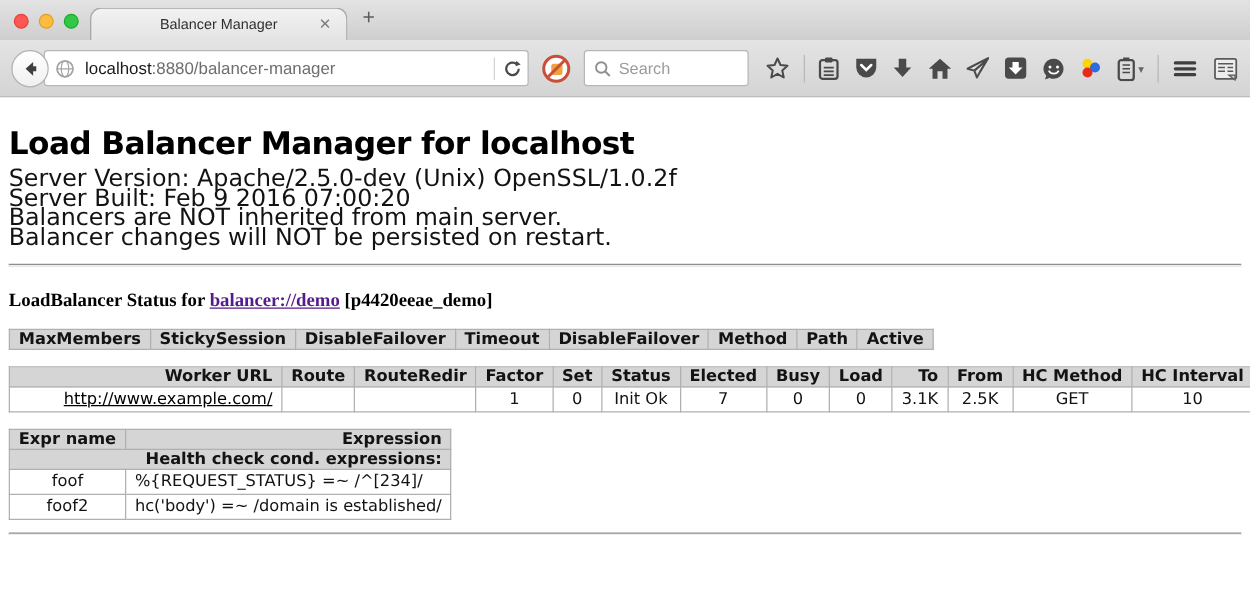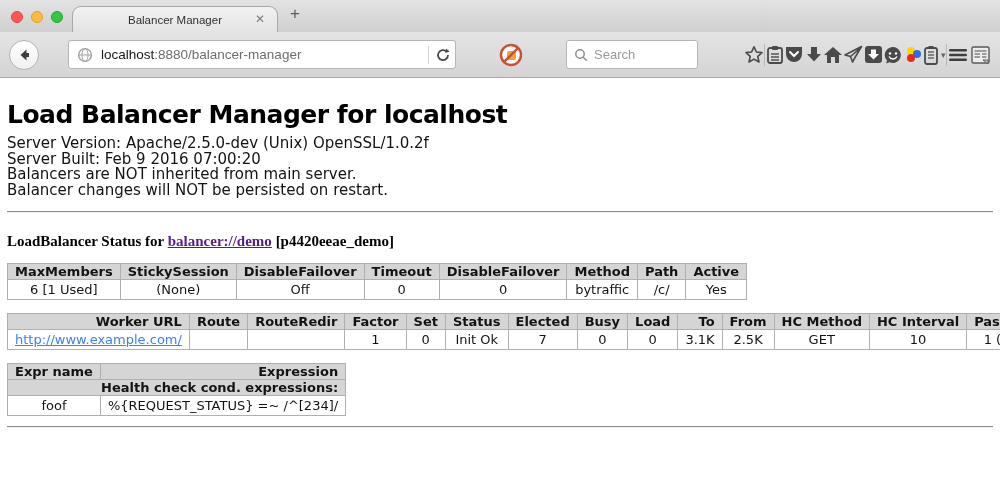--- a/index.html
+++ b/index.html
@@ -17,21 +17,21 @@
   .light.green { background:#33c748; border:1px solid #1aab29; }
   .tab { position:absolute; left:72px; top:6px; width:206px; height:26px;
          background:linear-gradient(#f2f2f2,#e4e4e4); border:1px solid #a8a8a8; border-bottom:none;
          border-radius:9px 9px 0 0; display:flex; align-items:center; justify-content:center; }
   .tab-title { font-size:11.5px; color:#2f2f2f; }
   .tab-close { position:absolute; right:12px; top:5px; font-size:12px; color:#7c7c7c; cursor:default; }
   .newtab { position:absolute; left:290px; top:4px; font-size:17px; color:#5c5c5c; }
 
   
   .toolbar { height:46px; flex:none; background:linear-gradient(#e4e4e4,#d4d4d4); border-bottom:1px solid #a9a9a9;
-             display:flex; align-items:center; padding:0 9px;gap:33px; }
+             display:flex; align-items:center; padding:0 9px; }
   .back-btn { width:30px; height:30px; border-radius:50%; background:linear-gradient(#fff,#f0f0f0);
               border:1px solid #b4b4b4; display:flex; align-items:center; justify-content:center; flex:none; z-index:2; }
   .urlbar { display:flex; align-items:center; width:388px; height:29px; background:#fff; border:1px solid #b6b6b6;
             border-radius:3px; margin-left:-4px; padding:0 4px 0 8px; flex:none; }
   .urlbar .globe { margin-right:8px; }
   .url-text { flex:1; font-size:13.5px; white-space:nowrap; overflow:hidden; }
   .url-domain { color:#1a1a1a; }
   .url-rest { color:#6e6e6e; }
   .url-sep { width:1px; height:18px; background:#d4d4d4; margin:0 6px; }
   .blocked { margin:0 10px; flex:none; }
@@ -41,30 +41,30 @@
   .searchbox input::placeholder { color:#9b9b9b; }
   .iconrow { display:flex; align-items:center; flex:1; justify-content:space-between; margin-left:13px; }
   .tb-sep { width:1px; height:22px; background:#b8b8b8; }
   .icon-btn { display:flex; align-items:center; justify-content:center; flex:none; }
   .caret { font-size:9px; color:#666; margin-left:2px; }
 
   
   .content { flex:1; background:#fff; padding:6px 7px 0 7px; overflow:hidden;
              font-family:"DejaVu Sans", sans-serif; color:#131313; }
   h1.pagetitle { font-size:25px; font-weight:bold; color:#000; margin:16px 0 7px 0; letter-spacing:-0.5px; }
-  .info-lines { font-size:15px; line-height:15.6px; color:#131313; }
+  .info-lines { font-size:19px; line-height:15.6px; color:#131313; }
   hr.rule { border:none; height:2px; background:#8e8e8e; border-bottom:1px solid #f0f0f0; margin:13px 0 0 0; }
   .status-heading { margin-top:20px; font-size:15px; font-weight:bold; color:#000;font-family:Liberation Serif, serif; }
   .status-heading a { color:#551a8b; }
 
   table.apache { border-collapse:collapse; border:1px solid #000; margin-top:13px; font-size:13px; }
   table.apache th { background:#d5d5d5; font-weight:bold; padding:0 7px; border:1px solid #b0b0b0; text-align:right; white-space:nowrap; }
   table.apache td { padding:2px 7px; border:1px solid #b0b0b0; text-align:center; white-space:nowrap; }
   table.apache td.left { text-align:left; }
-  table.apache a { color:#3b82f6; }
+  table.apache a { color:#000000;margin-left:36px; }
   .worker-table { margin-top:17px; }
   .health-table { margin-top:16px; }
   .health-table td.expr { text-align:left; }
   .health-table td.name { min-width:80px; }
   .w-url { min-width:160px; }
 
   svg { display:block; }
 </style>
 </head>
 <body>
@@ -233,30 +233,20 @@
       <tbody>
           <tr>
         <th>MaxMembers</th>
         <th>StickySession</th>
         <th>DisableFailover</th>
         <th>Timeout</th>
         <th>DisableFailover</th>
         <th>Method</th>
         <th>Path</th>
         <th>Active</th>
-      </tr>
-      <tr>
-        <td>6 [1 Used]</td>
-        <td>(None)</td>
-        <td>Off</td>
-        <td>0</td>
-        <td>0</td>
-        <td>bytraffic</td>
-        <td>/c/</td>
-        <td>Yes</td>
       </tr>
     </tbody>
       </table>
 
     <table class="apache worker-table">
       <tbody>
           <tr>
         <th class="w-url">Worker URL</th>
         <th>Route</th>
         <th>RouteRedir</th>
@@ -299,18 +289,22 @@
         <th>Expr name</th>
         <th>Expression</th>
       </tr>
       <tr>
         <th colspan="2">Health check cond. expressions:</th>
       </tr>
       <tr>
         <td class="name">foof</td>
         <td class="expr">%{REQUEST_STATUS} =~ /^[234]/</td>
       </tr>
+      <tr>
+        <td class="name">foof2</td>
+        <td class="expr">hc('body') =~ /domain is established/</td>
+      </tr>
     </tbody>
       </table>
 
     <hr class="rule" style="margin-top:10px;">
   </div>
 </div>
 
 </body></html>

